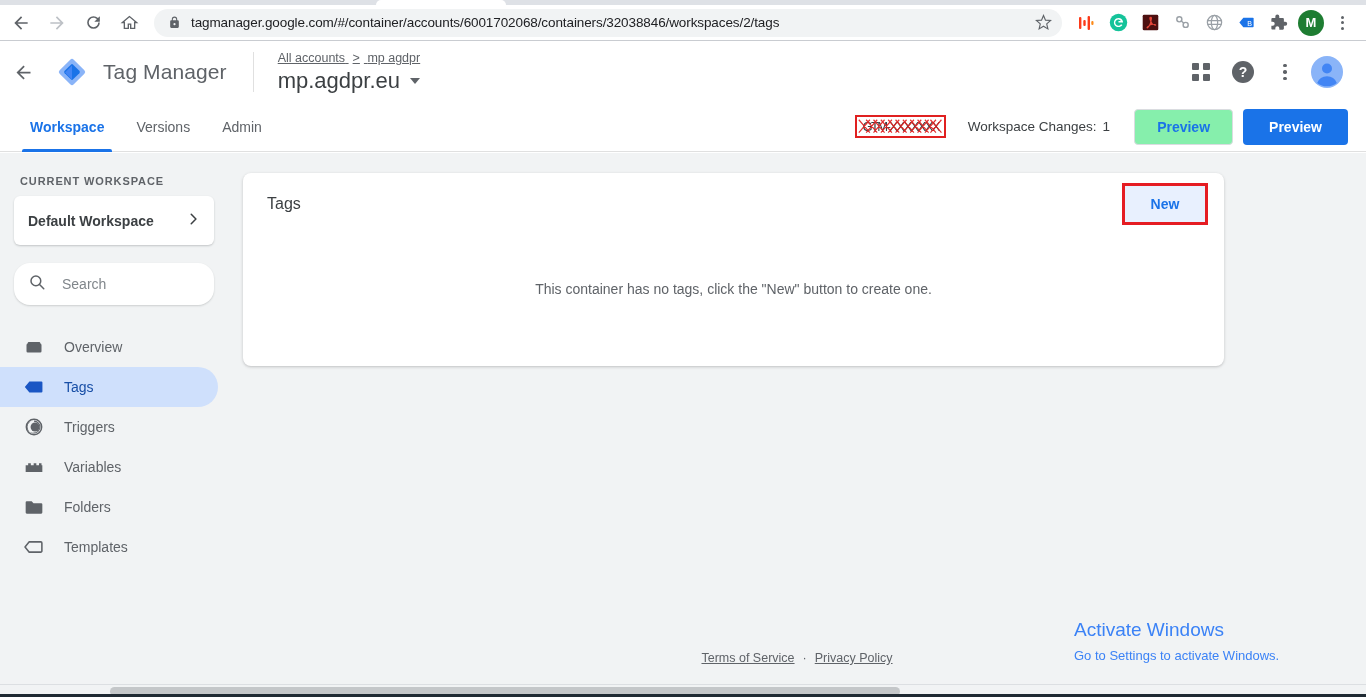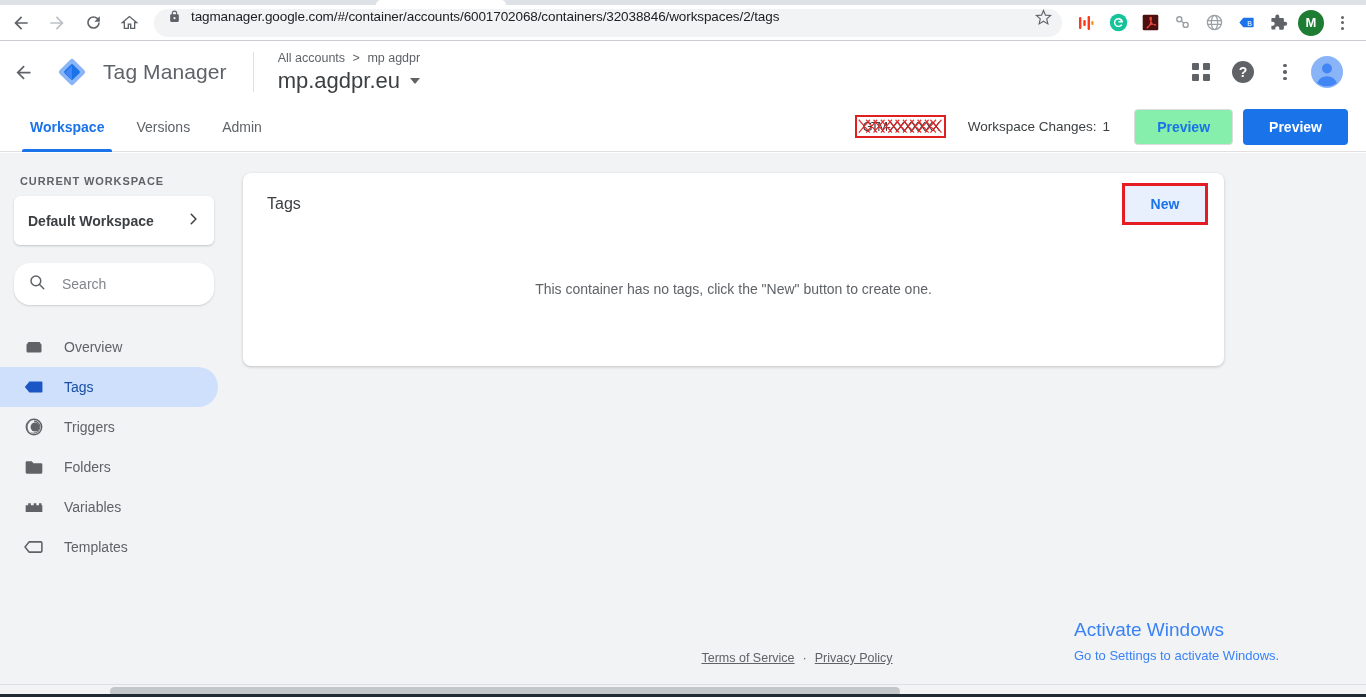--- a/index.html
+++ b/index.html
@@ -28,21 +28,21 @@
   }
   .nav-btn {
     width: 30px; height: 30px; margin-left: 6px;
     display: flex; align-items: center; justify-content: center;
     border-radius: 50%; flex: none;
   }
   .nav-btn svg { display: block; }
   .omnibox {
     flex: 1; height: 28px; margin: 0 8px 0 10px;
     background: #f1f3f4; border-radius: 14px;
-    display: flex; padding: 0 10px 0 14px;
+    display: flex; align-items: center; padding: 0 10px 0 14px;
     min-width: 0;
   }
   .lock-ico { flex: none; margin-right: 10px; display: flex; }
   .url-text {
     flex: 1; font-size: 13.5px; color: #202124;
     white-space: nowrap; overflow: hidden; text-overflow: ellipsis;
     letter-spacing: -0.1px;
   }
   .star-ico { flex: none; margin-left: 8px; display: flex; }
   .ext-tray { display: flex; align-items: center; flex: none; padding-right: 4px; }
@@ -75,21 +75,21 @@
   .brand { display: flex; align-items: center; margin-left: 12px; }
   .gtm-logo { width: 34px; height: 34px; flex: none; }
   .brand-name {
     font-size: 21px; color: #5f6368; margin-left: 14px;
     font-family: "Liberation Sans", sans-serif; letter-spacing: 0.1px;
   }
   .hdr-divider {
     width: 1px; height: 40px; background: #e0e0e0; margin: 0 24px 0 26px;
   }
   .ctx { display: flex; flex-direction: column; justify-content: center; }
-  .breadcrumb { font-size: 12.5px; color: #5f6368; line-height: 16px; }
+  .breadcrumb { font-size: 12.5px; color: #5f6368; line-height: 16px; text-decoration: underline; }
   .breadcrumb .sep { margin: 0 4px; }
   .container-name {
     font-size: 22px; color: #3c4043; line-height: 28px;
     display: flex; align-items: center; margin-top: 1px;
   }
   .caret-down {
     width: 0; height: 0; margin-left: 10px;
     border-left: 5px solid transparent; border-right: 5px solid transparent;
     border-top: 6px solid #5f6368;
   }
@@ -496,34 +496,34 @@
                 <circle cx="12" cy="12" r="9.2" fill="none" stroke="#5f6368" stroke-width="1.8"></circle>
                 <path d="M12 4.2a7.8 7.8 0 010 15.6 7.8 7.8 0 01-4-14.5 6.5 6.5 0 004 13.3 6.5 6.5 0 000-13z" fill="#5f6368"></path>
                 <circle cx="13.3" cy="12" r="5.4" fill="#5f6368"></circle>
               </svg>
           </span>
           <span class="slabel">Triggers</span>
         </div>
 
         <div class="side-item">
           <span class="sico">
+            <svg width="20" height="16" viewBox="0 0 24 16">
+              <path d="M2 14V6h3V3.4h3.2V6h3.4V3.4h3.2V6h3.2V3.4H21V6h1v8z" fill="#5f6368"></path>
+            </svg>
+          </span>
+          <span class="slabel">Variables</span>
+        </div>
+
+        <div class="side-item">
+          <span class="sico">
             <svg width="20" height="18" viewBox="0 0 24 20">
                 <path d="M2 4.4A1.4 1.4 0 013.4 3h5.8l2.2 2.4h9.2A1.4 1.4 0 0122 6.8v9.8A1.4 1.4 0 0120.6 18H3.4A1.4 1.4 0 012 16.6z" fill="#5f6368"></path>
               </svg>
           </span>
           <span class="slabel">Folders</span>
-        </div>
-
-        <div class="side-item">
-          <span class="sico">
-            <svg width="20" height="16" viewBox="0 0 24 16">
-              <path d="M2 14V6h3V3.4h3.2V6h3.4V3.4h3.2V6h3.2V3.4H21V6h1v8z" fill="#5f6368"></path>
-            </svg>
-          </span>
-          <span class="slabel">Variables</span>
         </div>
 
         <div class="side-item">
           <span class="sico">
             <svg width="22" height="18" viewBox="0 0 24 18">
                 <path d="M2.2 9l4.6-5.6h12.6a1.2 1.2 0 011.2 1.2v8.8a1.2 1.2 0 01-1.2 1.2H6.8z" fill="none" stroke="#5f6368" stroke-width="1.7" stroke-linejoin="round"></path>
               </svg>
           </span>
           <span class="slabel">Templates</span>
         </div>

